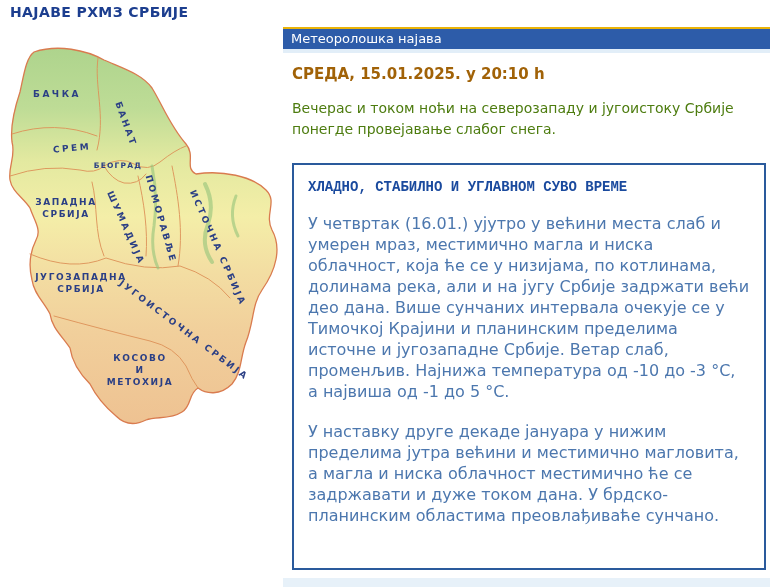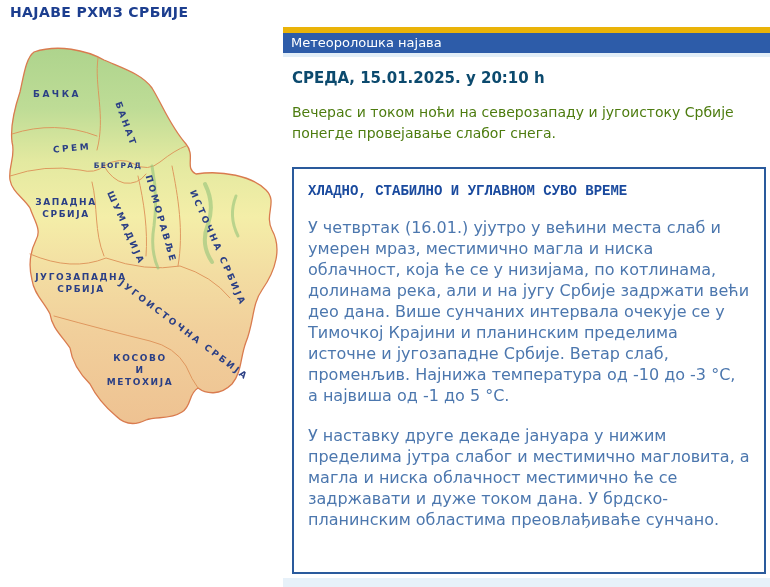--- a/index.html
+++ b/index.html
@@ -13,26 +13,26 @@
   }
   
   .map-wrap{position:absolute;left:0;top:44px;width:283px;height:392px;}
   .map-label{font-family:"DejaVu Sans",sans-serif;font-weight:bold;font-size:9px;
     fill:#2b3f85;letter-spacing:2.5px;}
   .map-label.two{letter-spacing:1.6px;}
   .map-label.small{font-size:7.5px;letter-spacing:1.2px;}
   
   .content{position:absolute;left:283px;top:27px;width:487px;}
   .section-bar{
-    height:20px;background:#2d5ca9;border-top:6px solid #eab308;
+    height:20px;background:#2d5ca9;border-top:2px solid #eab308;
     color:#ffffff;font-size:13px;line-height:20px;padding-left:8px;
   }
   .bar-shadow{height:4px;background:#e2eef8;}
   .datetime{
-    margin:12px 0 0 9px;font-size:15px;font-weight:bold;color:#0c4a6e;
+    margin:12px 0 0 9px;font-size:15px;font-weight:bold;color:#a16207;
   }
   .lead{
     margin:15px 0 0 9px;width:465px;
     font-size:14px;line-height:21px;color:#4d7c0f;
   }
   .forecast-box{
     box-sizing:border-box;
     margin:23px 0 0 9px;width:474px;min-height:407px;
     border:2px solid #2a5a9c;background:#fff;
     padding:12px 14px;
@@ -139,19 +139,19 @@
     </div>
     <div class="bar-shadow"></div>
 
     <h2 class="datetime">СРЕДА, 15.01.2025. у 20:10 h</h2>
 
     <p class="lead">Вечерас и током ноћи на северозападу и југоистоку Србије понегде провејавање слабог снега.</p>
 
     <div class="forecast-box">
       <h3>ХЛАДНО, СТАБИЛНО И УГЛАВНОМ СУВО ВРЕМЕ</h3>
       <p>У четвртак (16.01.) ујутро у већини места слаб и умерен мраз, местимично магла и ниска облачност, која ће се у низијама, по котлинама, долинама река, али и на југу Србије задржати већи део дана. Више сунчаних интервала очекује се у Тимочкој Крајини и планинским пределима источне и југозападне Србије. Ветар слаб, променљив. Најнижа температура од -10 до -3 °C, а највиша од -1 до 5 °C.</p>
-      <p>У наставку друге декаде јануара у нижим пределима јутра слабог и местимично магловита, а магла и ниска облачност местимично ће се задржавати и дуже током дана. У брдско-планинским областима преовлађиваће сунчано.</p>
+      <p>У наставку друге декаде јануара у нижим пределима јутра већини и местимично магловита, а магла и ниска облачност местимично ће се задржавати и дуже током дана. У брдско-планинским областима преовлађиваће сунчано.</p>
     </div>
   </div>
 
   <div class="bottom-strip"></div>
 
 </div>
 
 </body></html>

